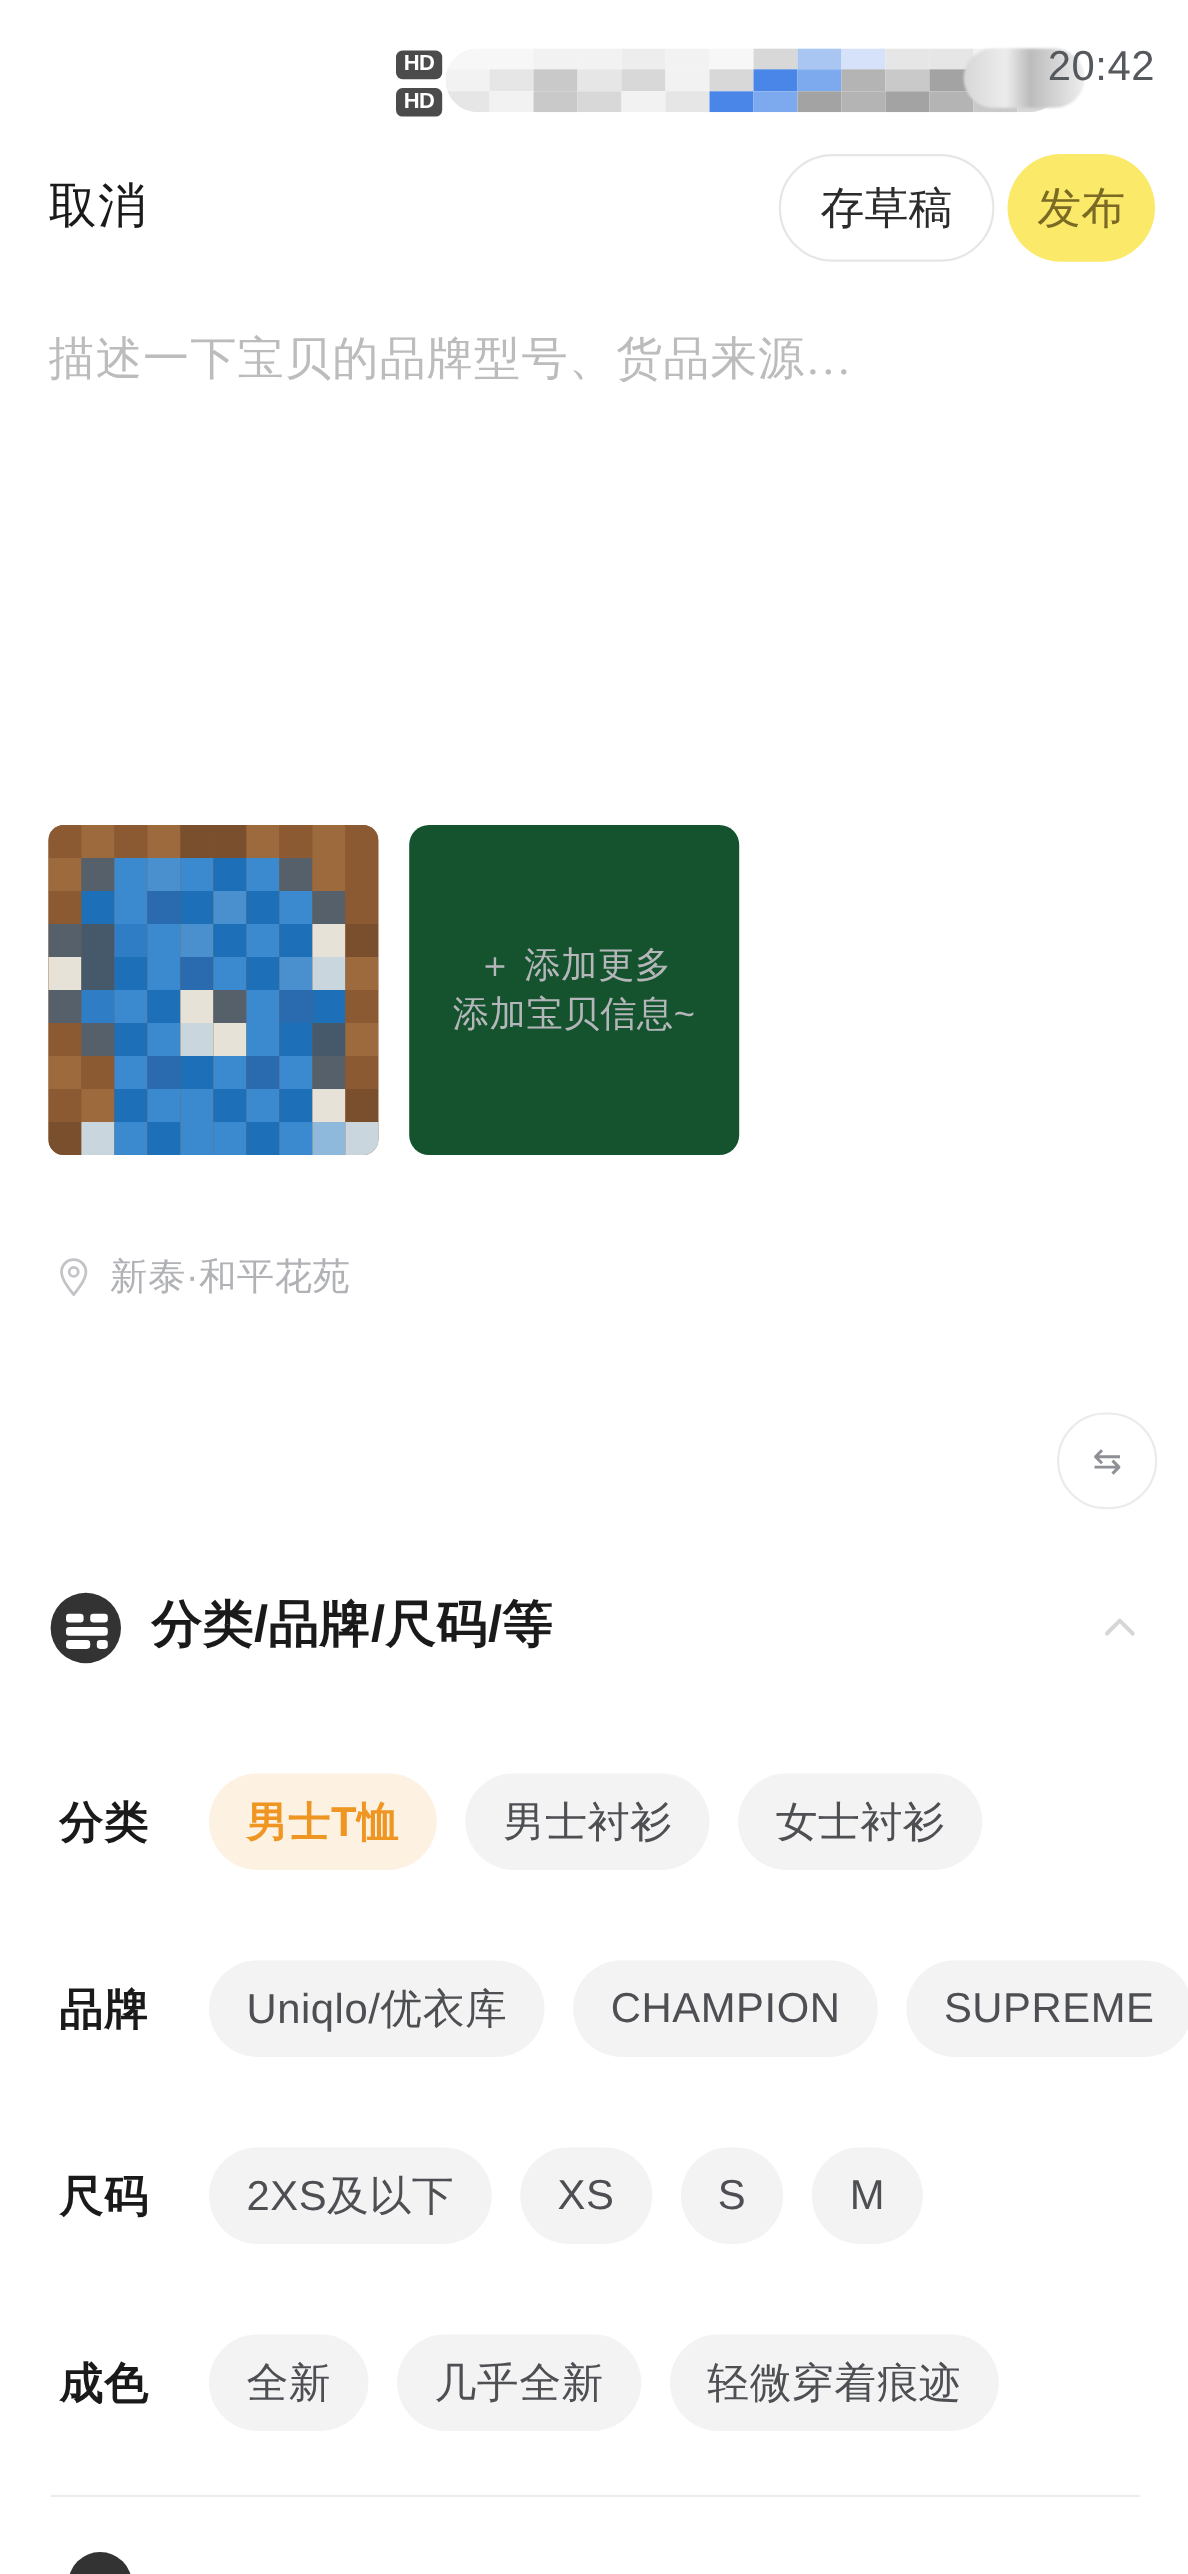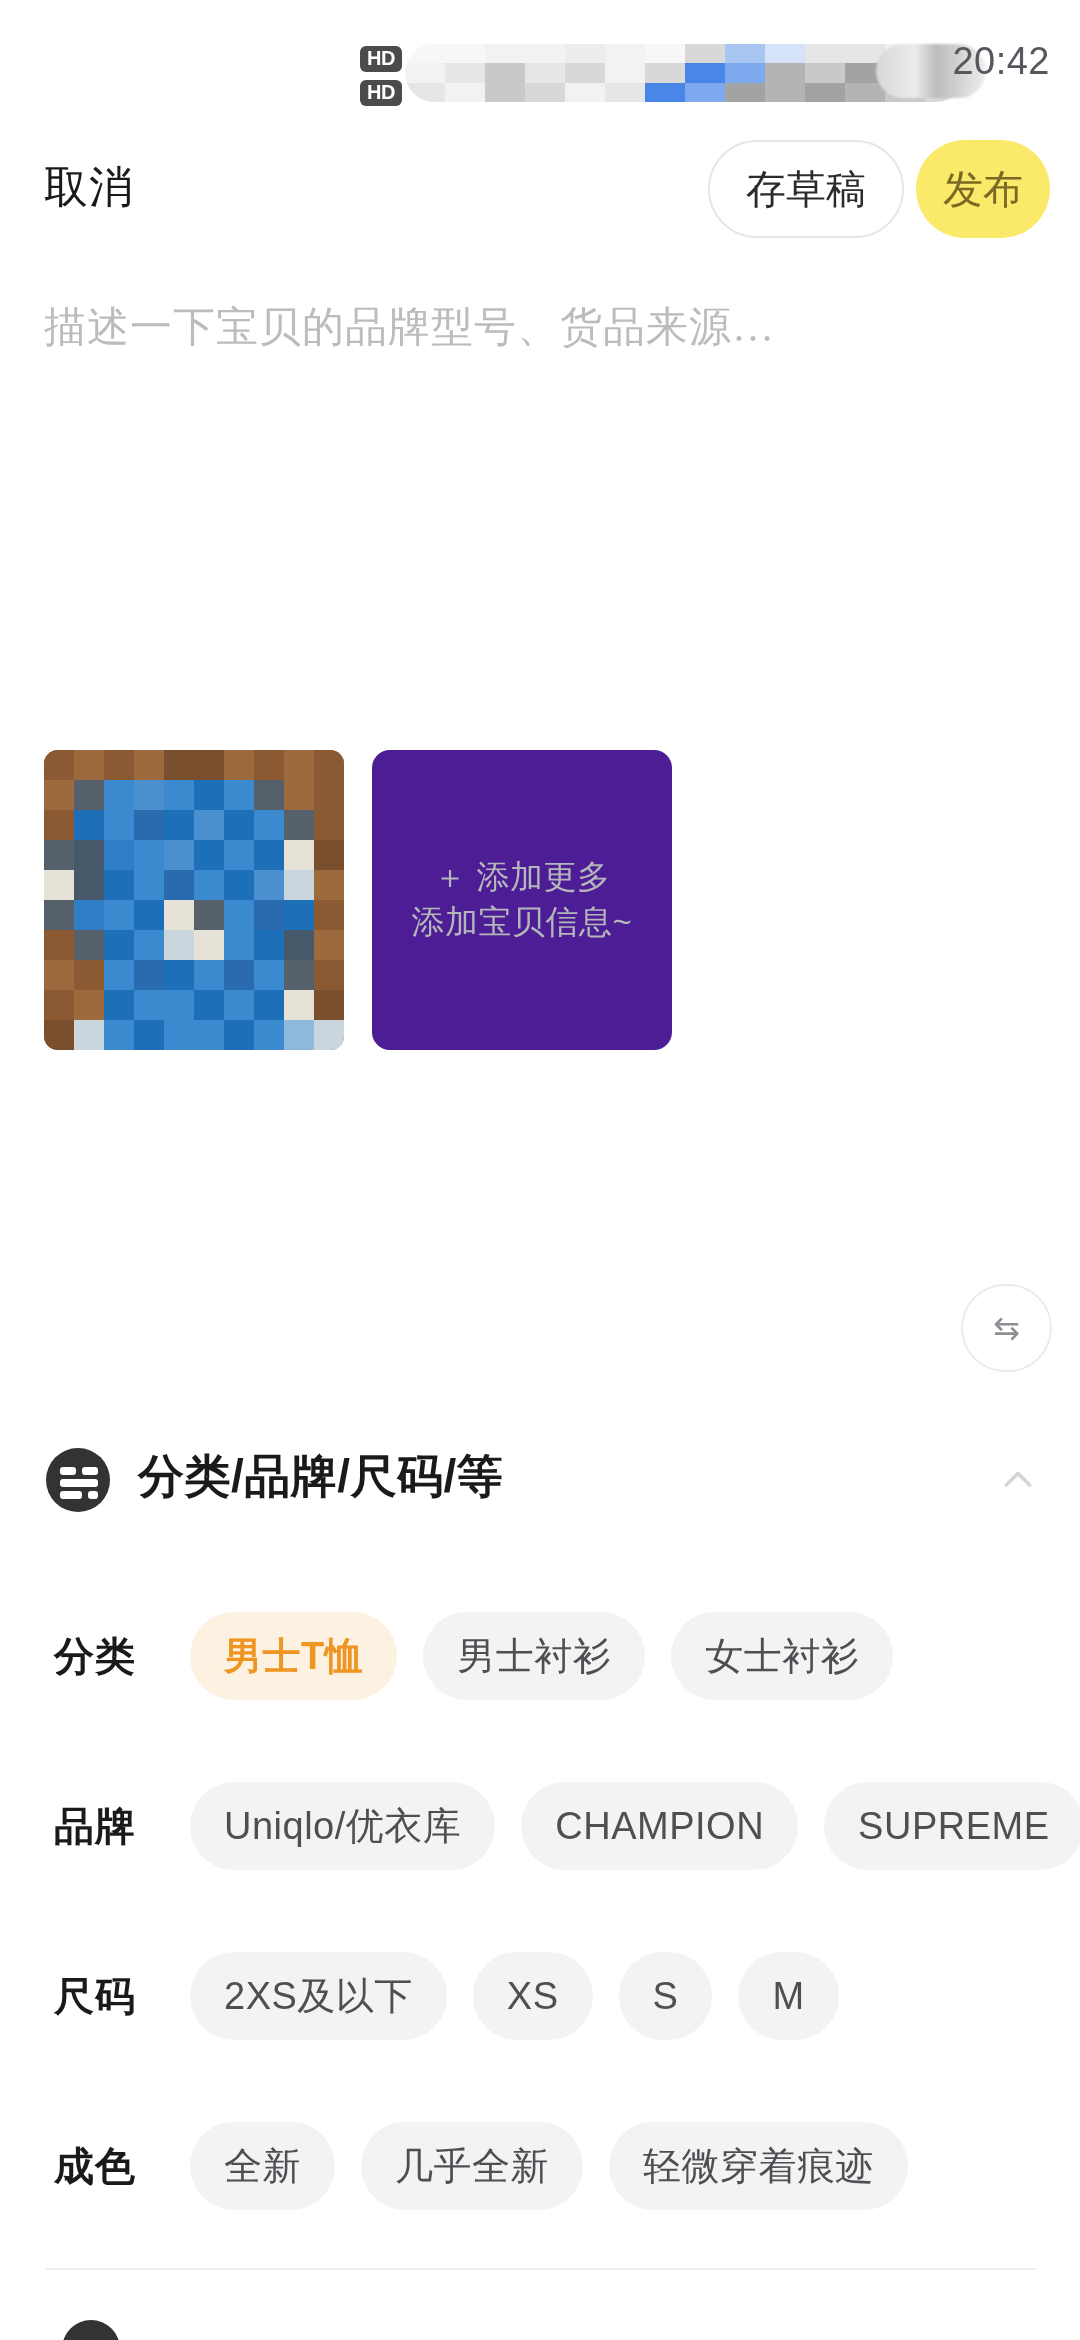--- a/index.html
+++ b/index.html
@@ -109,21 +109,21 @@
   .pix {
     position: absolute; inset: 0;
     display: grid;
     grid-template-columns: repeat(10, 1fr);
     grid-template-rows: repeat(10, 1fr);
   }
   .pix i { display: block; }
   .add-more {
     width: 300px; height: 300px;
     border-radius: 18px;
-    background: #4c1d95;
+    background: #14532d;
     display: flex; flex-direction: column;
     align-items: center; justify-content: center;
   }
   .add-more-l1, .add-more-l2 {
     font-size: 33px; color: #b4b6ba; letter-spacing: 0.5px;
   }
 
   
   .loc-row {
     position: absolute; top: 1138px; left: 48px;
@@ -400,20 +400,27 @@
           <i style="background: rgb(143, 185, 220);"></i>
           <i style="background: rgb(201, 214, 222);"></i>
         </div>
     </div>
     <div class="add-more">
       <div class="add-more-l1">＋ 添加更多</div>
       <div class="add-more-l2">添加宝贝信息~</div>
     </div>
   </div>
 
+  <div class="loc-row">
+    <svg class="loc-pin" viewBox="0 0 24 24">
+      <path d="M12 2c-4 0-7 3.1-7 7 0 5.2 7 13 7 13s7-7.8 7-13c0-3.9-3-7-7-7z" fill="none" stroke="#c2c4c8" stroke-width="1.6"></path>
+      <circle cx="12" cy="9" r="2.6" fill="none" stroke="#c2c4c8" stroke-width="1.6"></circle>
+    </svg>
+    <div class="loc-text">新泰·和平花苑</div>
+  </div>
 
   <div class="info-row">
     <div class="multi-spec-btn">
       <span class="spec-icon">⇆</span>
     </div>
   </div>
 
   <div class="section-head">
     <div class="sec-icon">
       <span class="sec-i1"></span>

